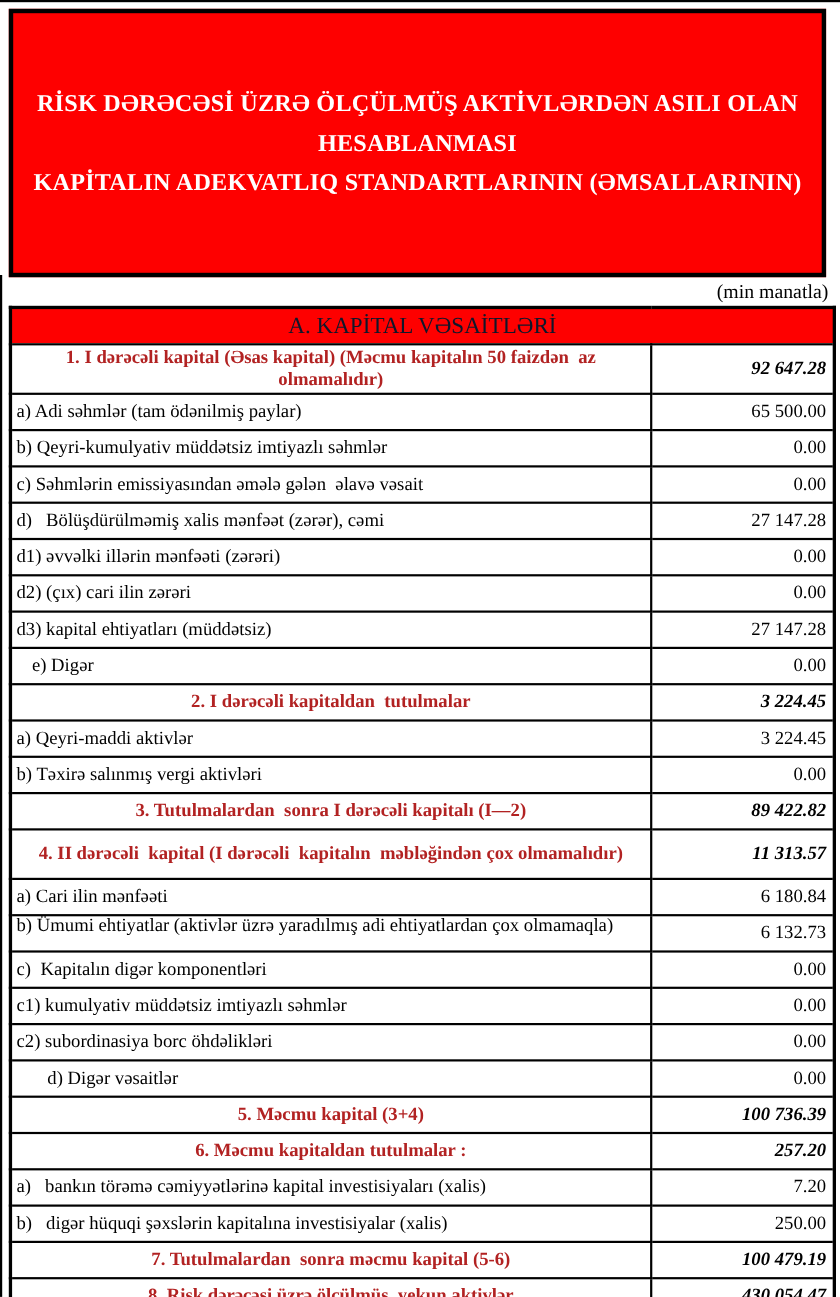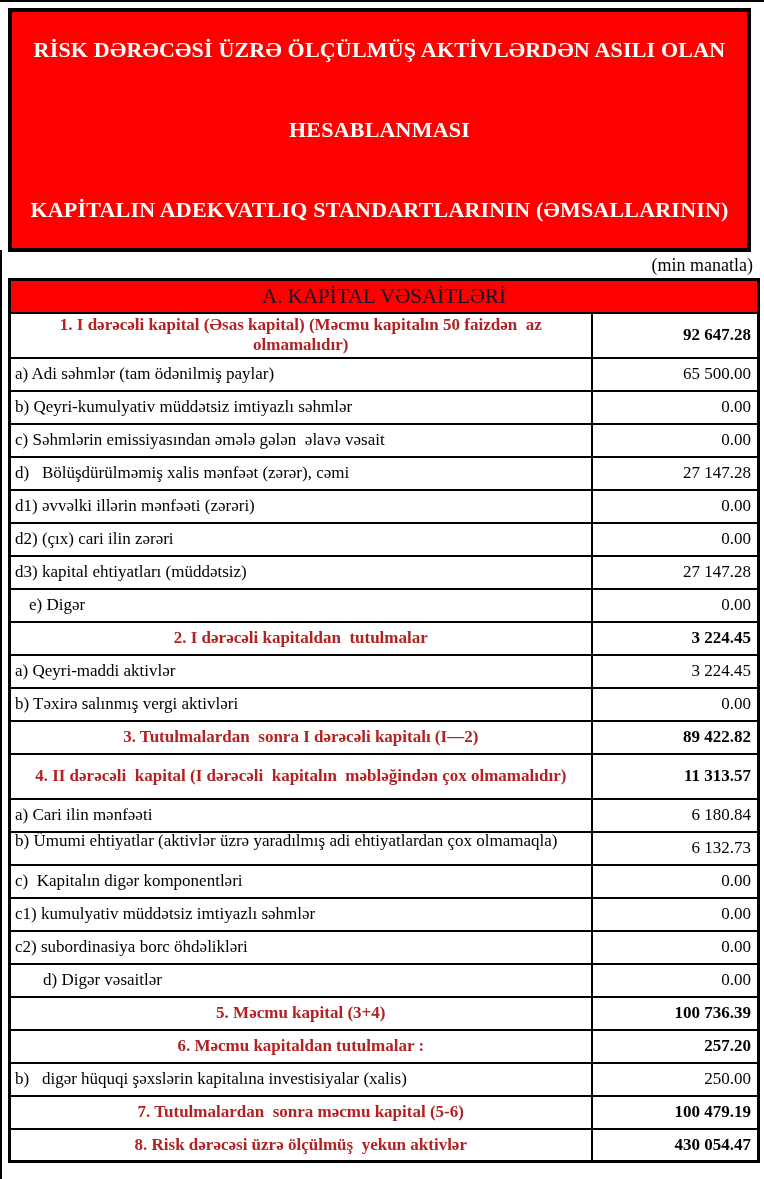--- a/index.html
+++ b/index.html
@@ -20,21 +20,20 @@
 
   .edge-top{position:absolute;left:0;top:0;width:764px;height:2px;background:#000;}
   .edge-left{position:absolute;left:0;top:250px;width:2px;height:929px;background:#000;}
 
   .banner{
     position:absolute;left:8px;top:8px;width:743px;height:244px;
     background:var(--banner-red);
     border:4px solid #000;
     display:flex;flex-direction:column;align-items:center;justify-content:center;
     text-align:center;
-    gap:44px;
   }
   .banner .line{
     color:#fff;font-weight:bold;font-size:22px;line-height:36px;
     letter-spacing:.2px;white-space:nowrap;
   }
 
   .units{
     position:absolute;top:253px;right:11px;
     font-size:18px;line-height:24px;
   }
@@ -59,21 +58,21 @@
     border:2px solid #000;
     vertical-align:middle;
     overflow:hidden;
   }
   tr{height:33px;}
   tr.two{height:45px;}
   td.lbl{padding:0 4px 0 4px;text-align:left;}
   td.val{padding:0 6px 0 4px;text-align:right;white-space:nowrap;}
   .lbl-text{display:block;white-space:pre-wrap;line-height:20px;}
   tr.section td.lbl{color:var(--section-red);font-weight:bold;text-align:center;}
-  tr.section td.val{font-weight:bold;}
+  tr.section td.val{font-weight:bold;font-style:italic;}
   tr.clip td.lbl{vertical-align:top;}
   tr.clip .lbl-text{height:31px;overflow:hidden;line-height:18px;margin-top:-1px;}
 </style>
 </head>
 <body>
 
 <div class="page">
 
   <div class="edge-top"></div>
   <div class="edge-left"></div>
@@ -222,20 +221,26 @@
       <td class="val">100 736.39</td>
     </tr>
         <tr class="section">
       <td class="lbl">
             <span class="lbl-text">6. Məcmu kapitaldan tutulmalar :</span>
           </td>
       <td class="val">257.20</td>
     </tr>
         <tr>
       <td class="lbl">
+            <span class="lbl-text">a)   bankın törəmə cəmiyyətlərinə kapital investisiyaları (xalis)</span>
+          </td>
+      <td class="val">7.20</td>
+    </tr>
+        <tr>
+      <td class="lbl">
             <span class="lbl-text">b)   digər hüquqi şəxslərin kapitalına investisiyalar (xalis)</span>
           </td>
       <td class="val">250.00</td>
     </tr>
         <tr class="section">
       <td class="lbl">
             <span class="lbl-text">7. Tutulmalardan  sonra məcmu kapital (5-6)</span>
           </td>
       <td class="val">100 479.19</td>
     </tr>

